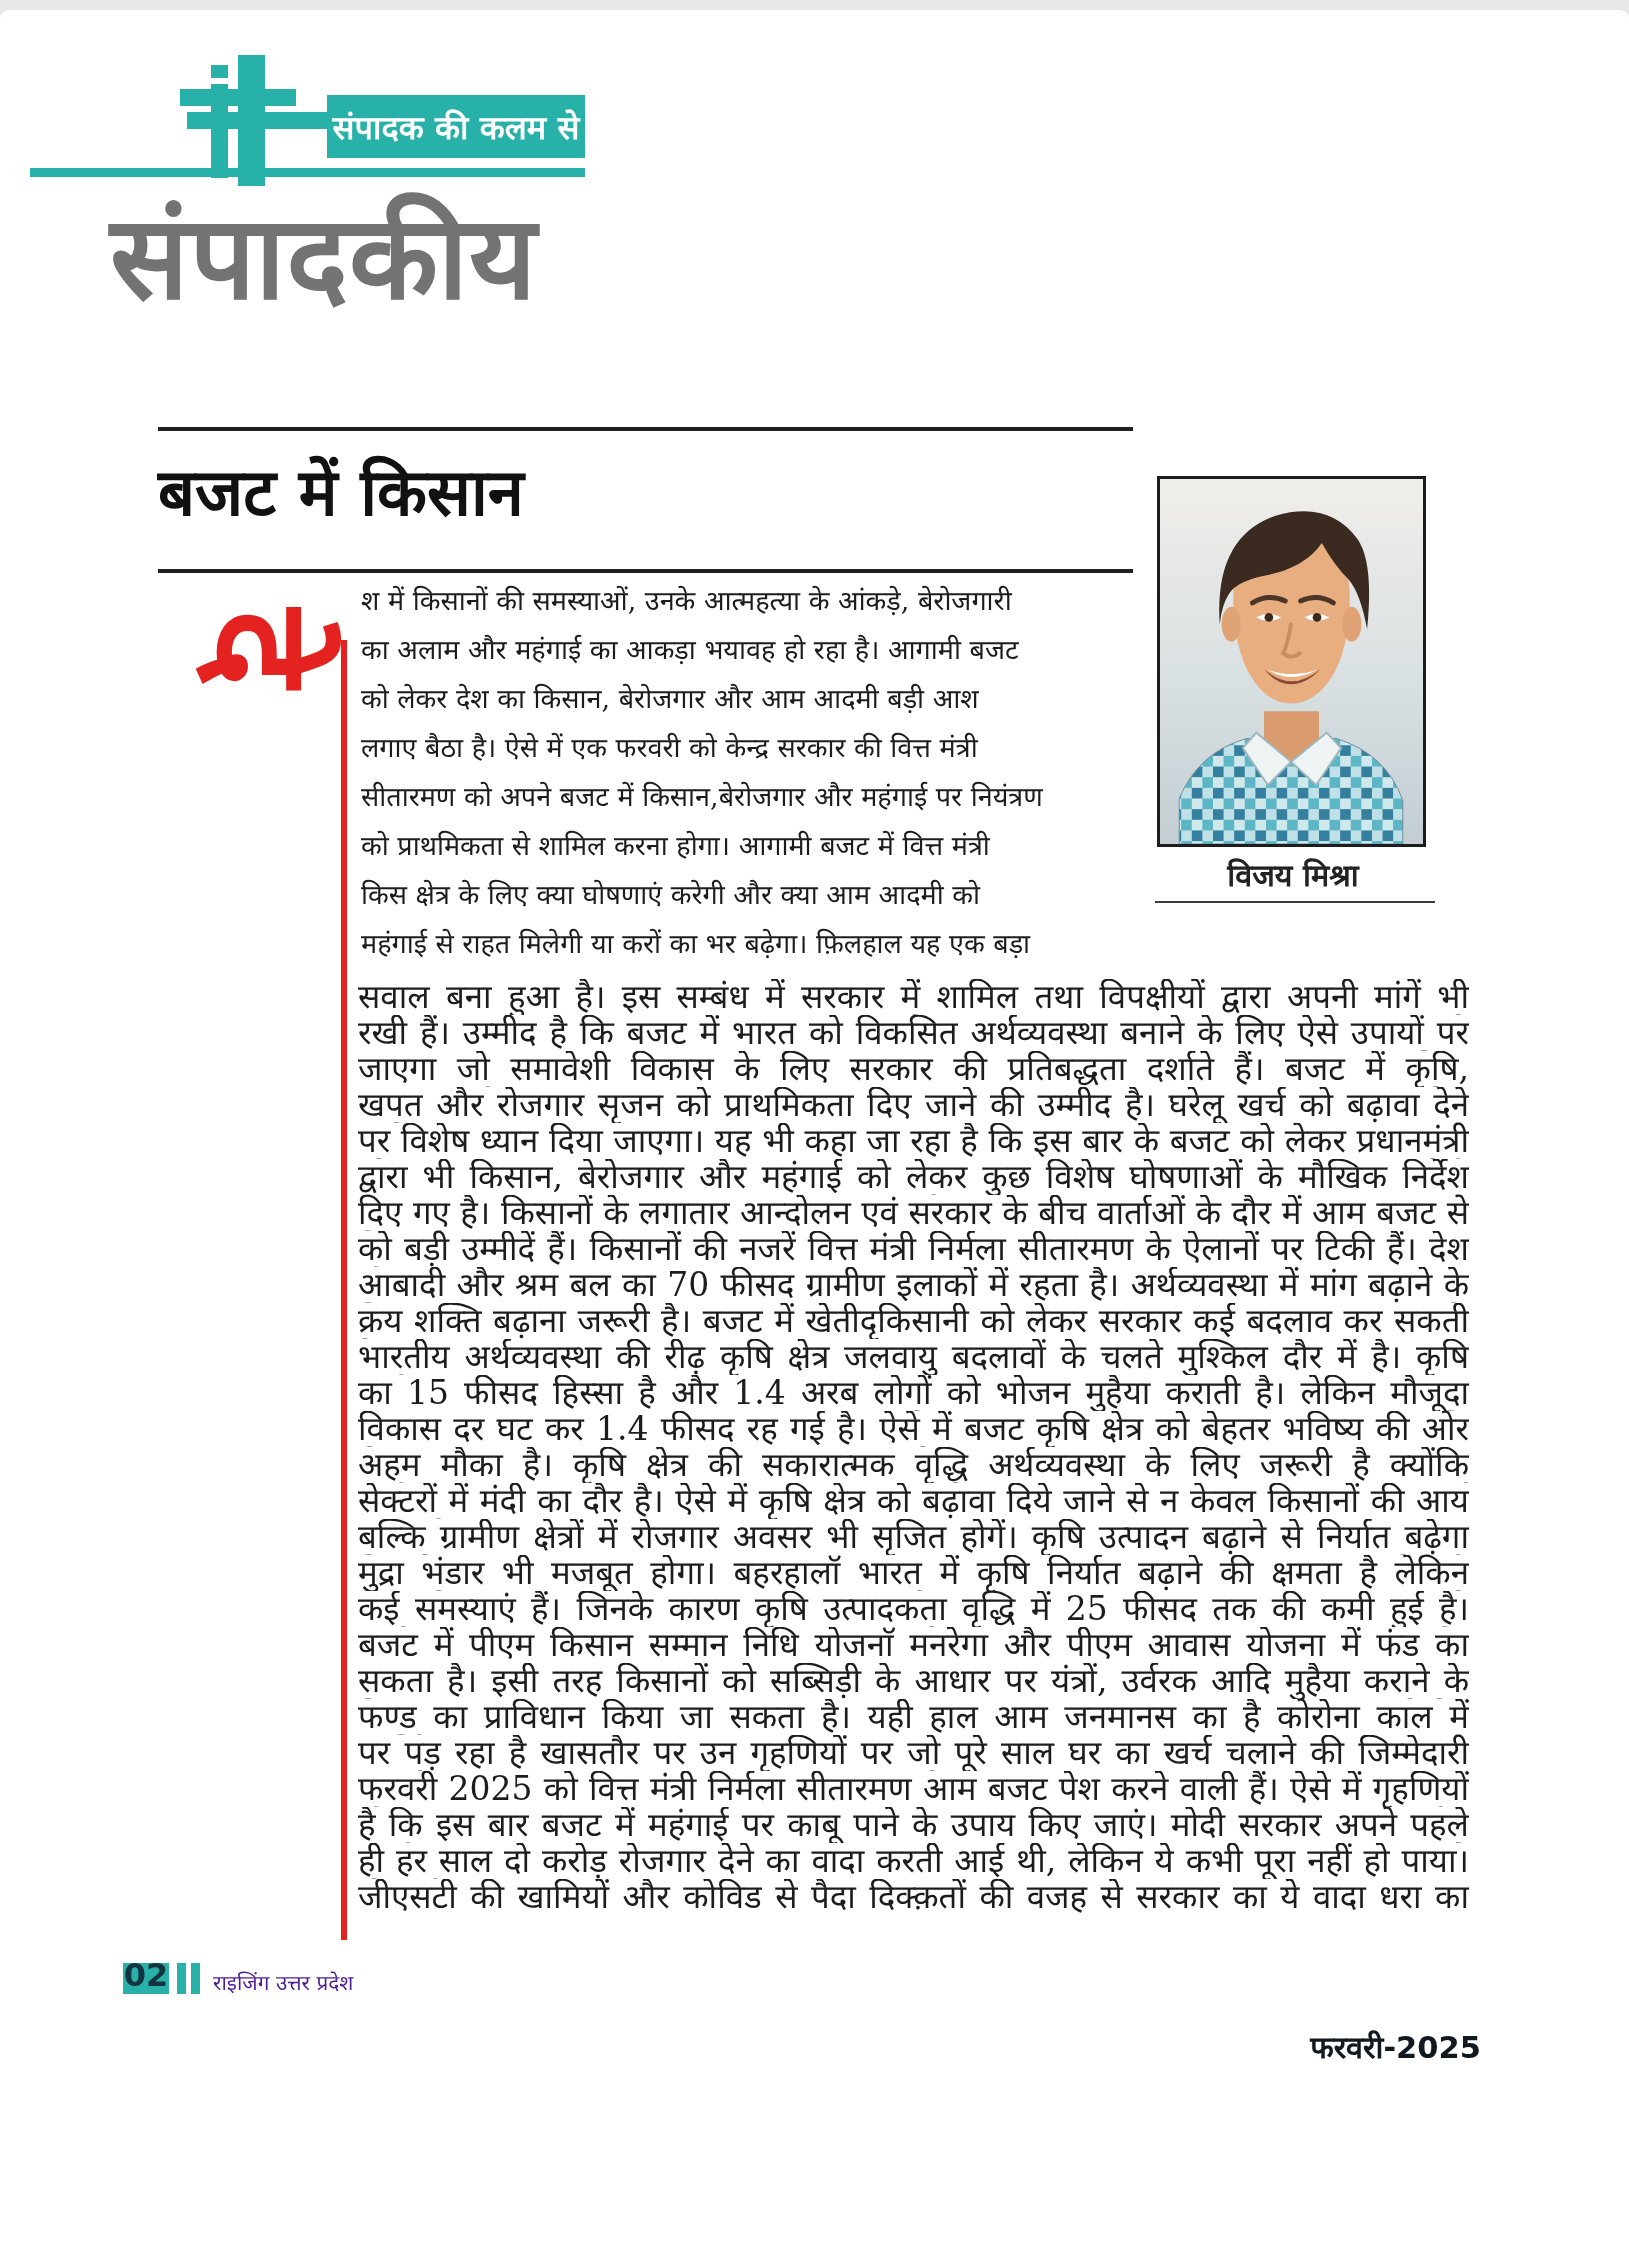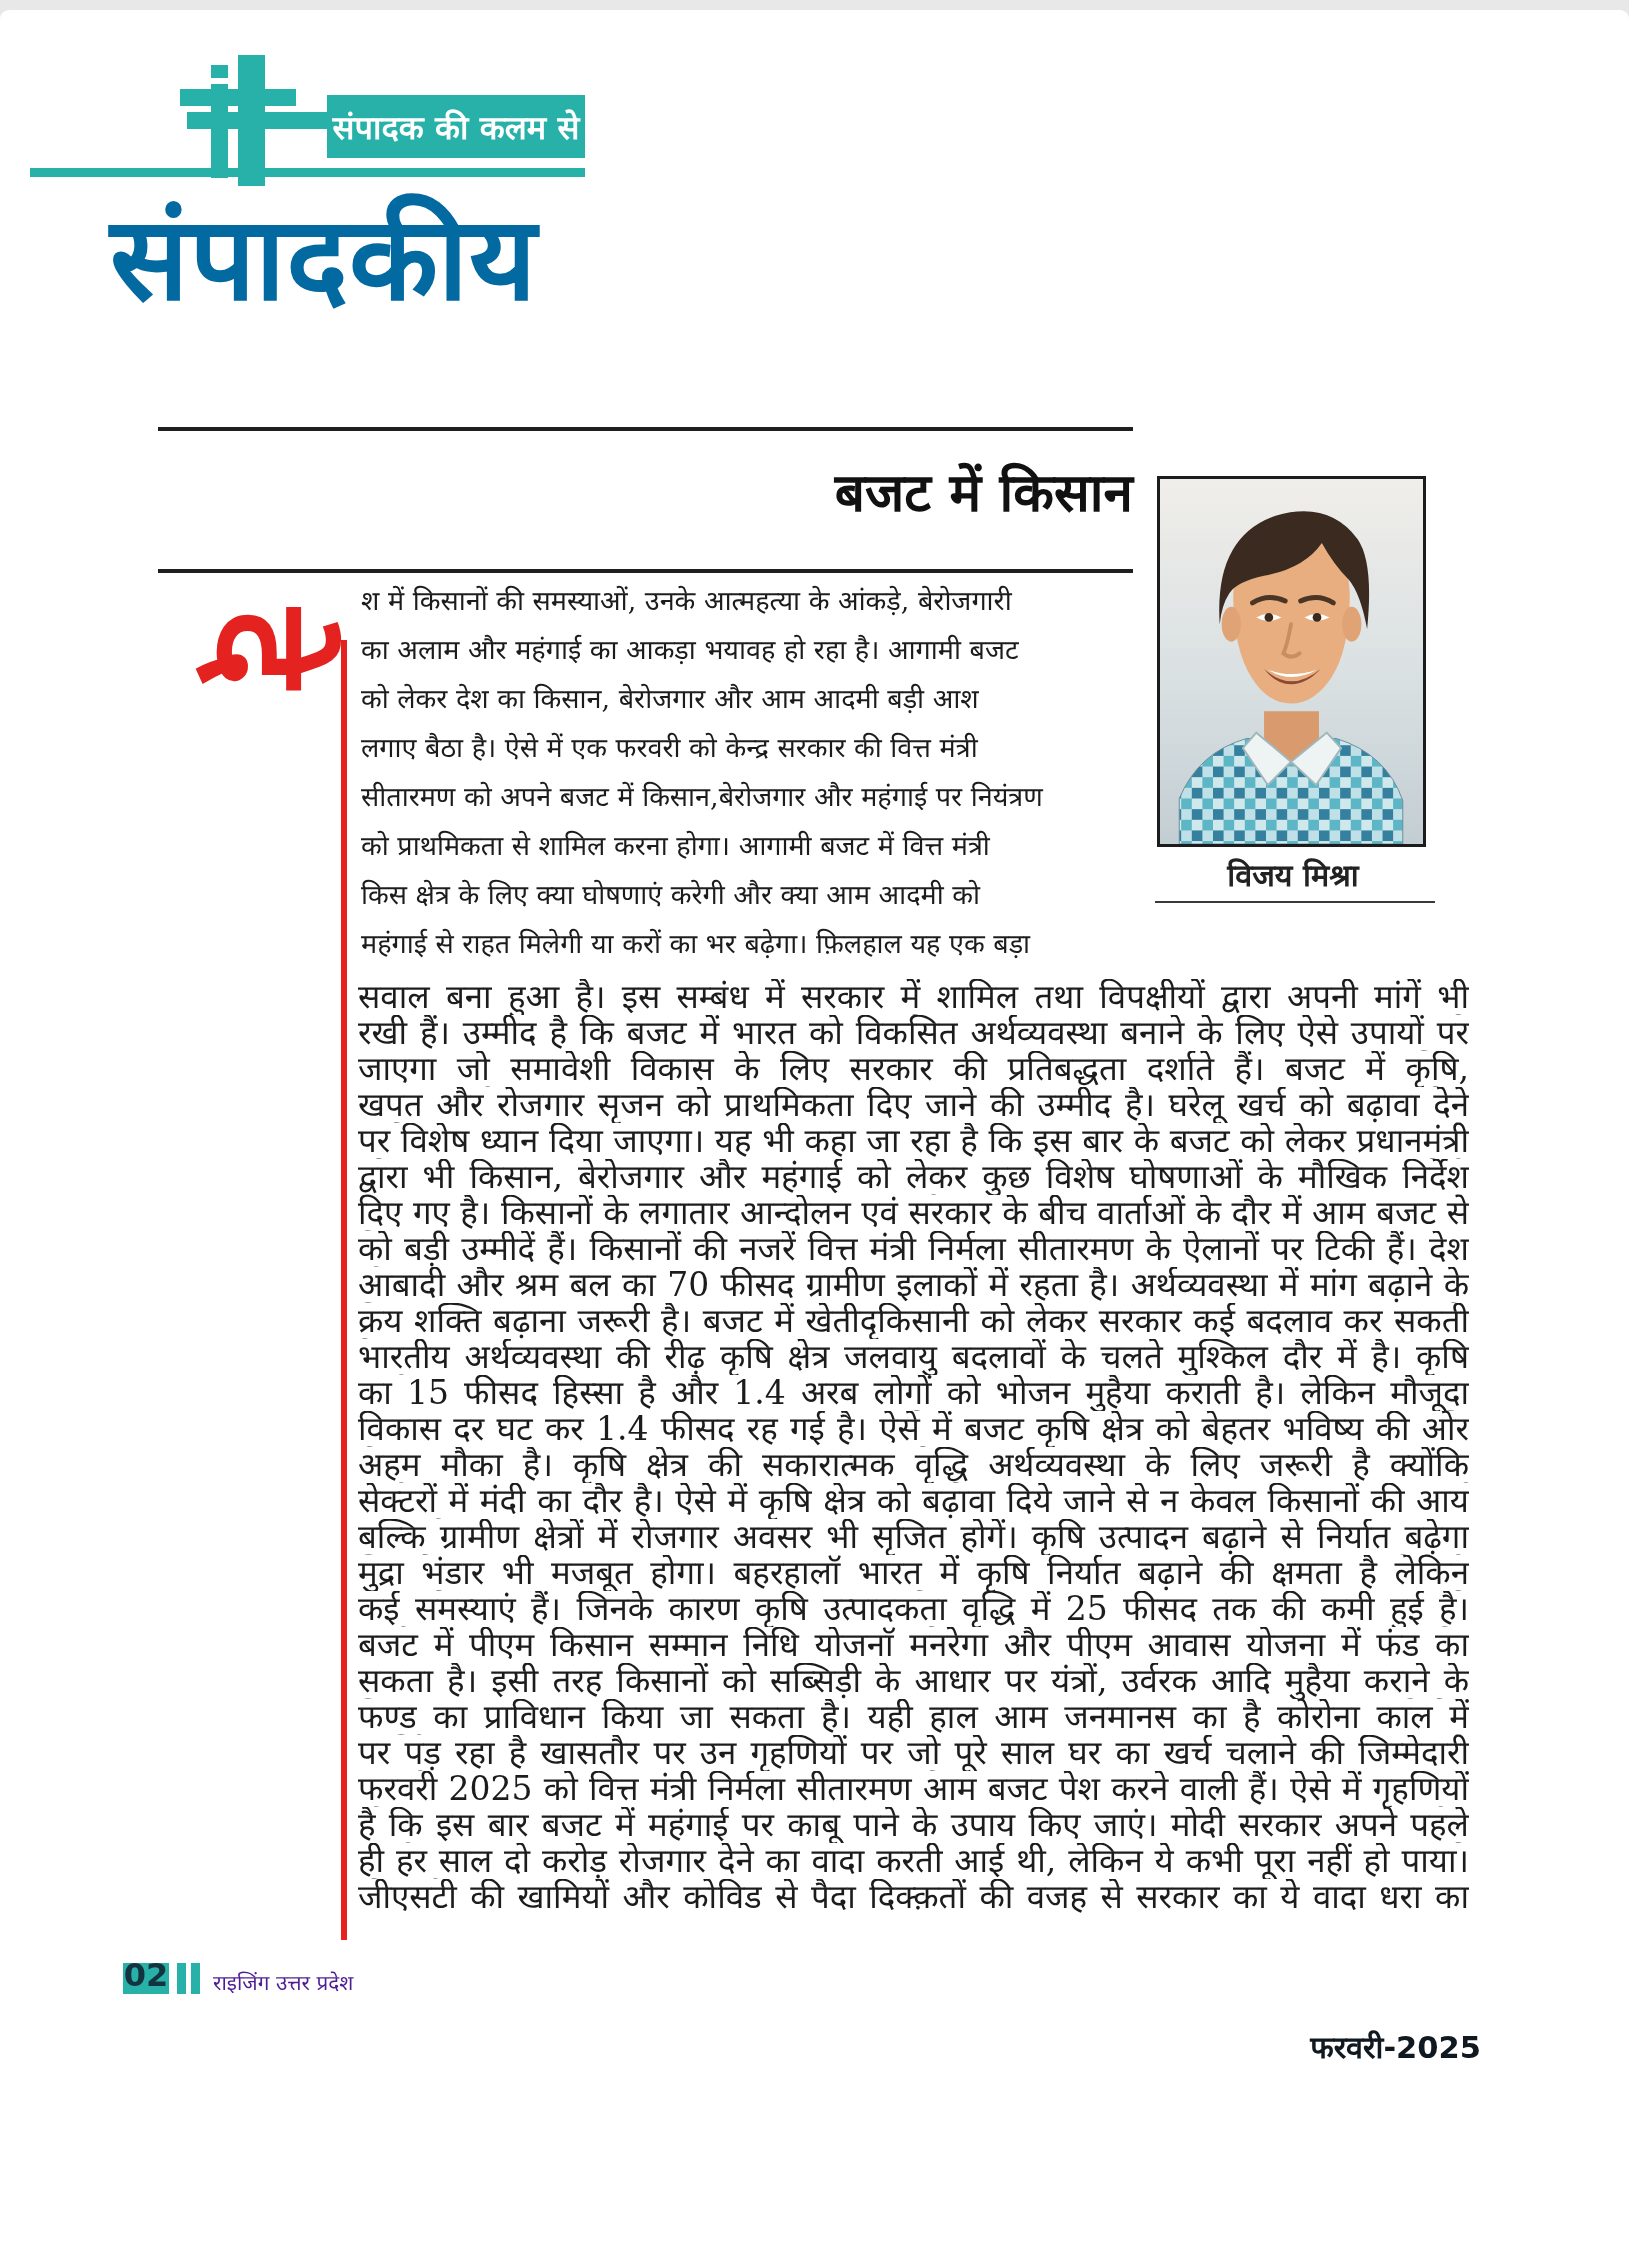--- a/index.html
+++ b/index.html
@@ -14,28 +14,28 @@
     position:absolute;left:327px;top:85px;width:258px;height:63px;
     background:#28b1a9;display:flex;align-items:center;justify-content:center;
   }
   .kicker-badge span{
     color:#ffffff;font-size:32.5px;font-weight:bold;white-space:nowrap;
     font-family:"DejaVu Sans",sans-serif;
   }
   .kicker-rule{position:absolute;left:29.6px;top:158px;width:555px;height:8.9px;background:#28b1a9;}
   .page-headline{
     position:absolute;left:110px;top:175px;
-    font-size:116px;line-height:148px;font-weight:800;color:#0369a1;
-    letter-spacing:1px;white-space:nowrap;
+    font-size:116px;line-height:148px;font-weight:800;color:#737373;
+    letter-spacing:1px;white-space:nowrap;font-family:Liberation Serif, serif;
   }
   
   .title-rule{position:absolute;left:158px;width:975px;height:3.9px;background:#1f1f1f;}
   .article-title{
-    position:absolute;left:158px;top:429px;width:975px;text-align:right;
-    font-size:53px;font-weight:bold;color:#111111;line-height:108px;
+    position:absolute;left:158px;top:429px;width:975px;text-align:left;
+    font-size:65px;font-weight:bold;color:#111111;line-height:108px;
   }
   
   .photo-frame{
     position:absolute;left:1157px;top:466px;width:269px;height:371px;
     border:3px solid #1c1c1c;box-sizing:border-box;background:#dfe5e7;
   }
   .photo-frame svg{display:block;width:100%;height:100%;}
   .author-caption{
     position:absolute;left:1150px;top:843px;width:286px;text-align:center;
     font-size:30.5px;font-weight:bold;color:#222222;

